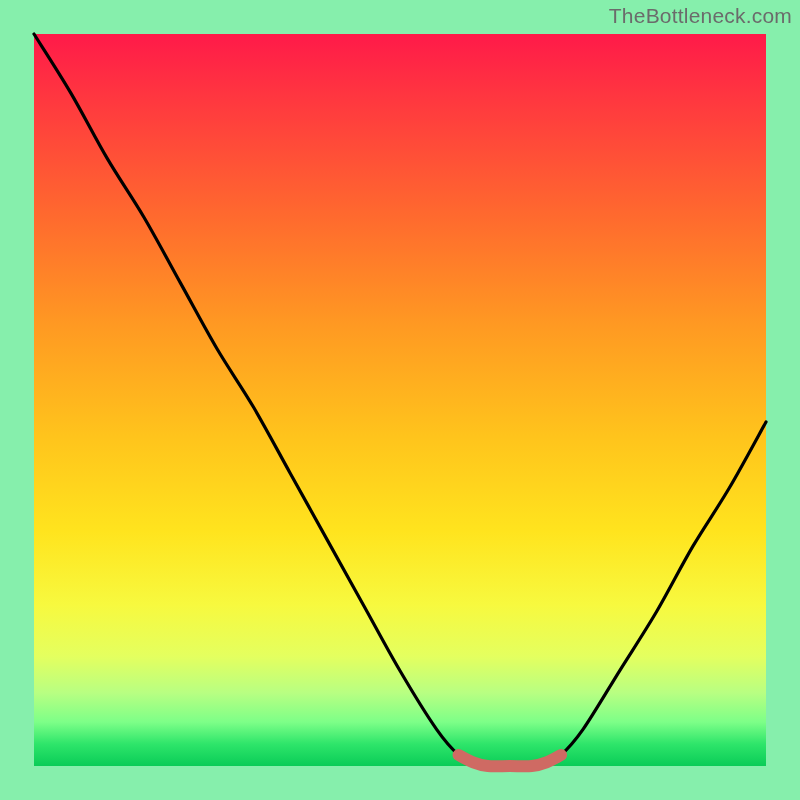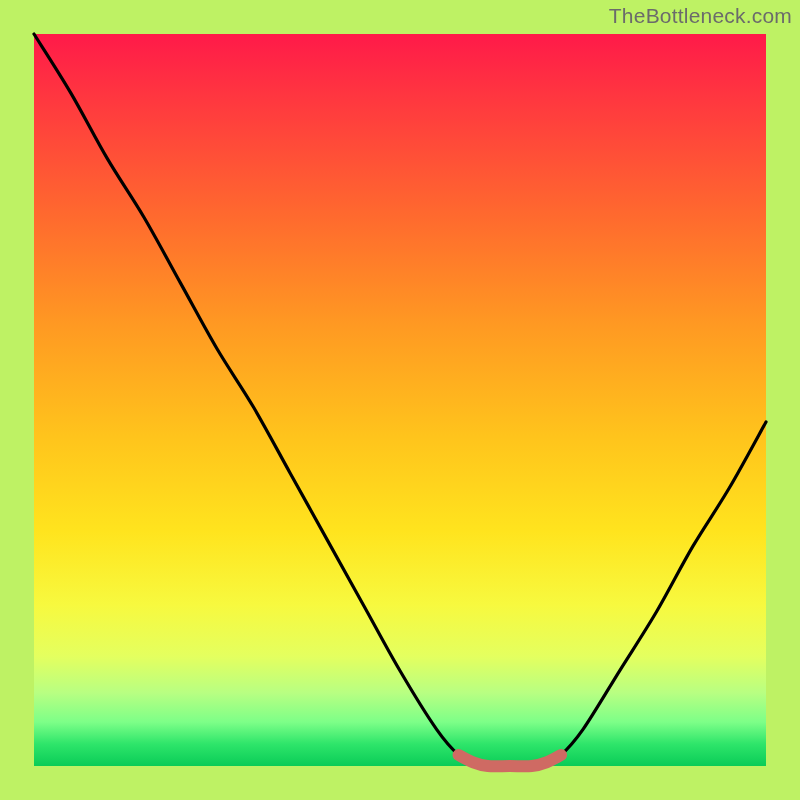--- a/index.html
+++ b/index.html
@@ -8,21 +8,21 @@
     width: 800px;
     height: 800px;
     background: #000;
     overflow: hidden;
     font-family: Arial, Helvetica, sans-serif;
   }
   .frame {
     position: relative;
     width: 800px;
     height: 800px;
-    background: #bef264;
+    background: #86efac;
   }
   .plot-area {
     position: absolute;
     left: 34px;
     top: 34px;
     width: 732px;
     height: 732px;
     
     background: linear-gradient(
       to bottom,

